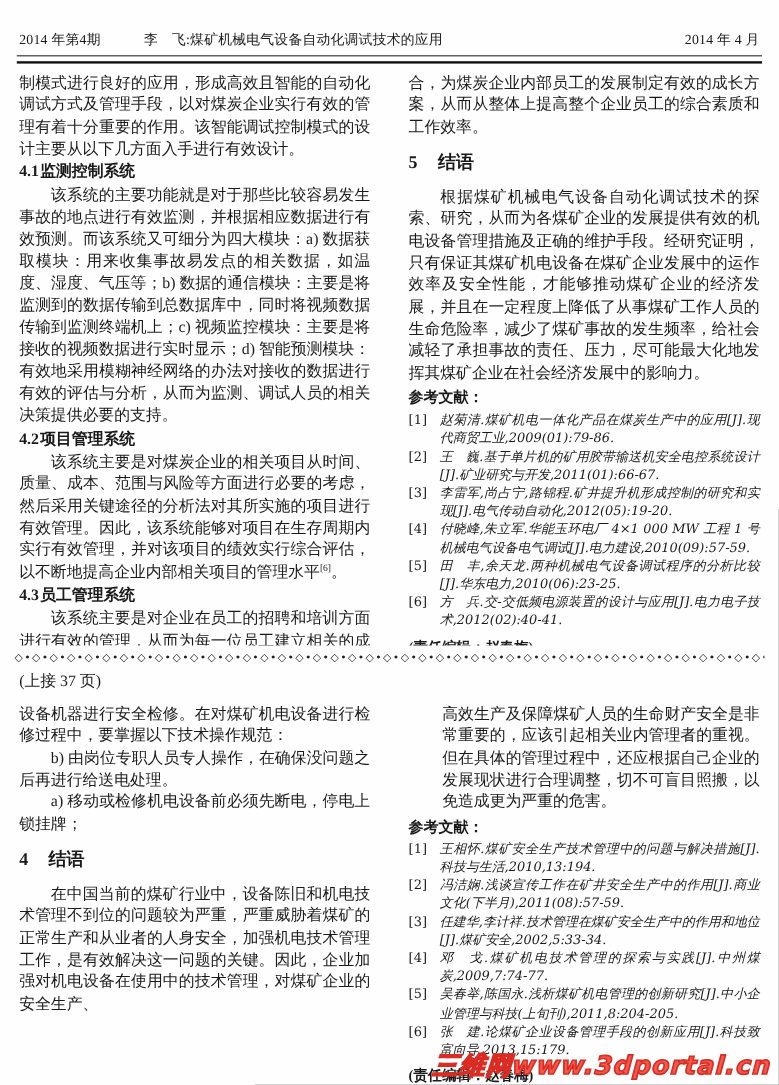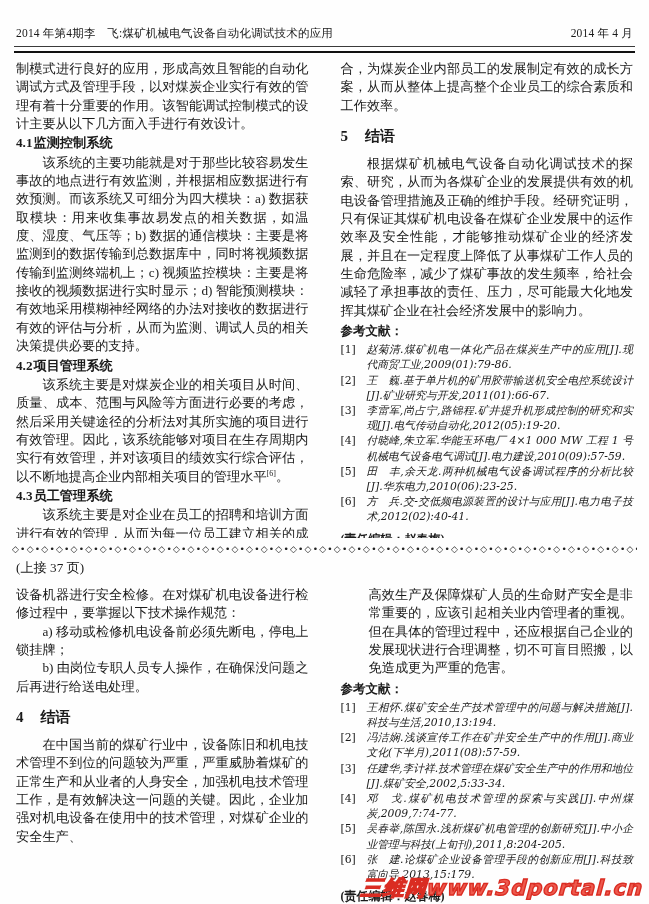--- a/index.html
+++ b/index.html
@@ -4,21 +4,21 @@
 <style>
   html,body{margin:0;padding:0;background:#888;}
   .page{
     position:relative;width:649px;height:904px;margin:0 auto;
     background:#fefefe;color:#1a1a1a;overflow:hidden;
     font-family:"Liberation Serif","DejaVu Serif",serif;
   }
   
   .running-head{
     display:flex;justify-content:space-between;align-items:flex-end;
-    padding:26px 16px 5px 16px;font-size:11.5px;letter-spacing:.2px;
+    padding:26px 16px 5px 16px;font-size:11.5px;letter-spacing:.2px;gap:36px;
   }
   .running-head .center{flex:1;text-align:left;}
   .head-rule-thin{border-top:1px solid #3a3a3a;margin:0 14px;}
   .head-rule-thick{border-top:2px solid #111;margin:4px 14px 0 14px;}
 
   
   .columns{display:flex;gap:32px;padding:0 16px;}
   .col{flex:1;min-width:0;font-size:13.2px;line-height:18.35px;text-align:justify;}
   .article1{height:478px;margin-top:7px;overflow:hidden;}
 
@@ -124,22 +124,22 @@
       <div class="editor-note">(责任编辑：赵春梅)</div>
     </div>
   </div>
 
   <div class="chain-divider">◇•◇•◇•◇•◇•◇•◇•◇•◇•◇•◇•◇•◇•◇•◇•◇•◇•◇•◇•◇•◇•◇•◇•◇•◇•◇•◇•◇•◇•◇•◇•◇•◇•◇•◇•◇•◇•◇•◇•◇•◇•◇•◇•◇•◇•◇•◇•◇•◇•◇•◇•◇•◇•◇•◇•◇•◇•◇•◇•◇•◇•◇•◇•◇•◇•◇•◇•◇•◇•◇•◇•◇•◇•◇•◇•◇•◇•◇•◇•◇•</div>
 
   <div class="columns article2">
     <div class="col">
       <div class="resume-note">(上接 37 页)</div>
       <p class="para" style="text-indent:0;">设备机器进行安全检修。在对煤矿机电设备进行检修过程中，要掌握以下技术操作规范：</p>
+      <p class="para">b) 由岗位专职人员专人操作，在确保没问题之后再进行给送电处理。</p>
       <p class="para">a) 移动或检修机电设备前必须先断电，停电上锁挂牌；</p>
-      <p class="para">b) 由岗位专职人员专人操作，在确保没问题之后再进行给送电处理。</p>
       <div class="big-heading">
         <span class="num">4</span><span>结语</span>
       </div>
       <p class="para">在中国当前的煤矿行业中，设备陈旧和机电技术管理不到位的问题较为严重，严重威胁着煤矿的正常生产和从业者的人身安全，加强机电技术管理工作，是有效解决这一问题的关键。因此，企业加强对机电设备在使用中的技术管理，对煤矿企业的安全生产、</p>
     </div>
 
     <div class="col col-pad-top">
       <p class="para" style="text-indent:0;margin-left:28px;">高效生产及保障煤矿人员的生命财产安全是非常重要的，应该引起相关业内管理者的重视。但在具体的管理过程中，还应根据自己企业的发展现状进行合理调整，切不可盲目照搬，以免造成更为严重的危害。</p>
       <div class="ref-heading">参考文献：</div>
       <div class="ref-list">

